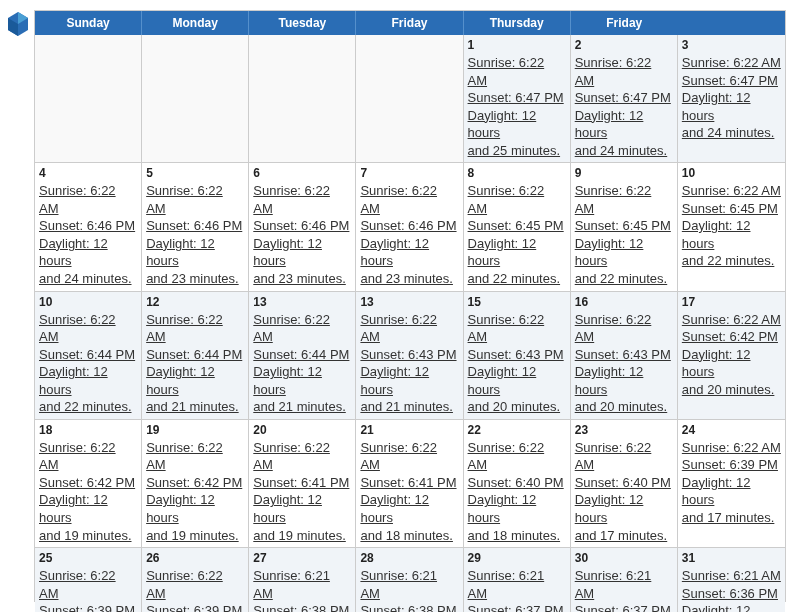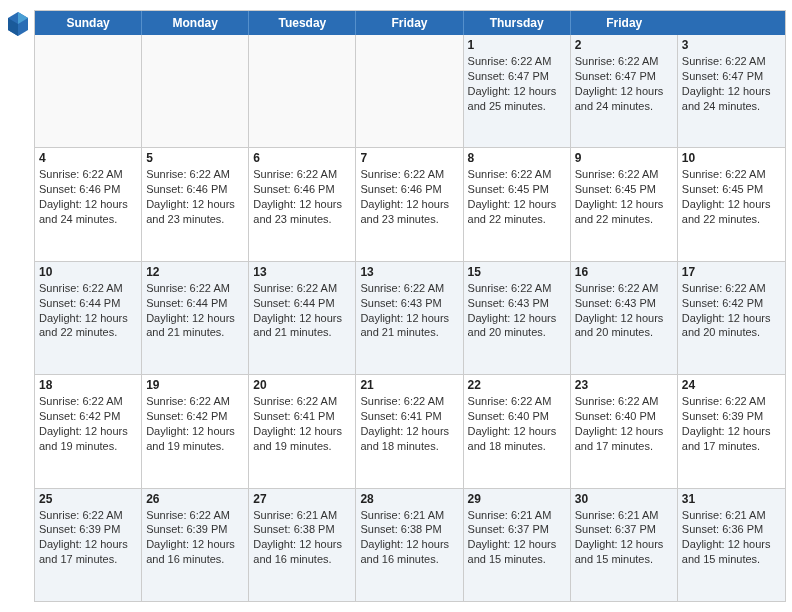--- a/index.html
+++ b/index.html
@@ -115,23 +115,24 @@
       background: #f0f4f8;
     }
     .day-num {
       font-size: 12px;
       font-weight: bold;
       display: block;
       margin-bottom: 2px;
       color: #222;
     }
     .day-info {
-      font-size: 11px;
+      font-size: 13px;
       color: #333;
       line-height: 1.35;
+      text-decoration: underline;
     }
   </style>
 </head>
 <body>
 
 <div class="page">
   <div class="header">
     <div class="logo">
       <svg class="logo-icon" viewBox="0 0 24 28" xmlns="http://www.w3.org/2000/svg">
         <polygon points="12,2 22,8 22,20 12,26 2,20 2,8" fill="#2a6db5"></polygon>

